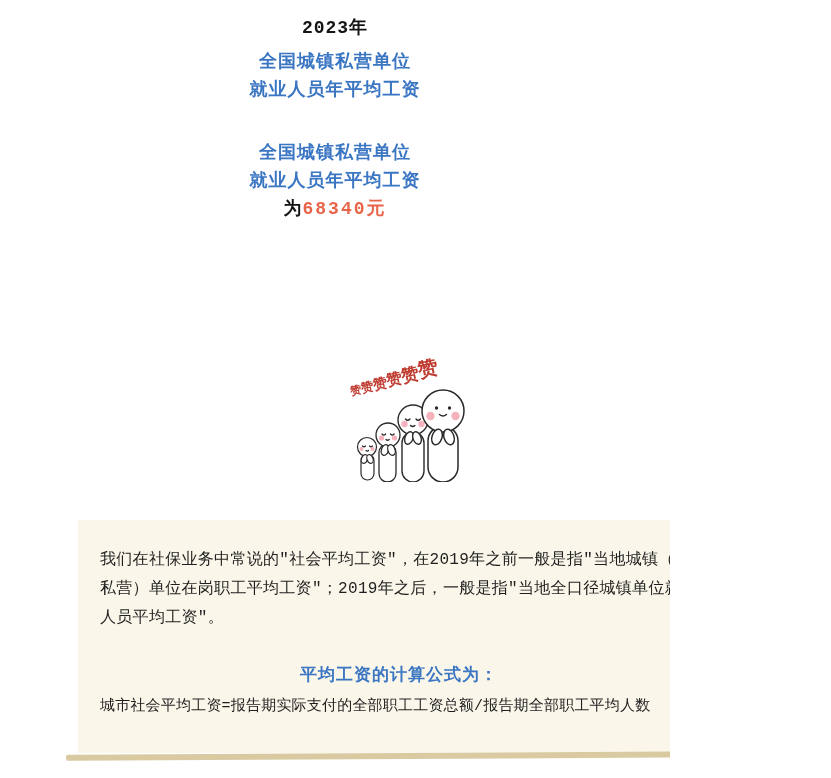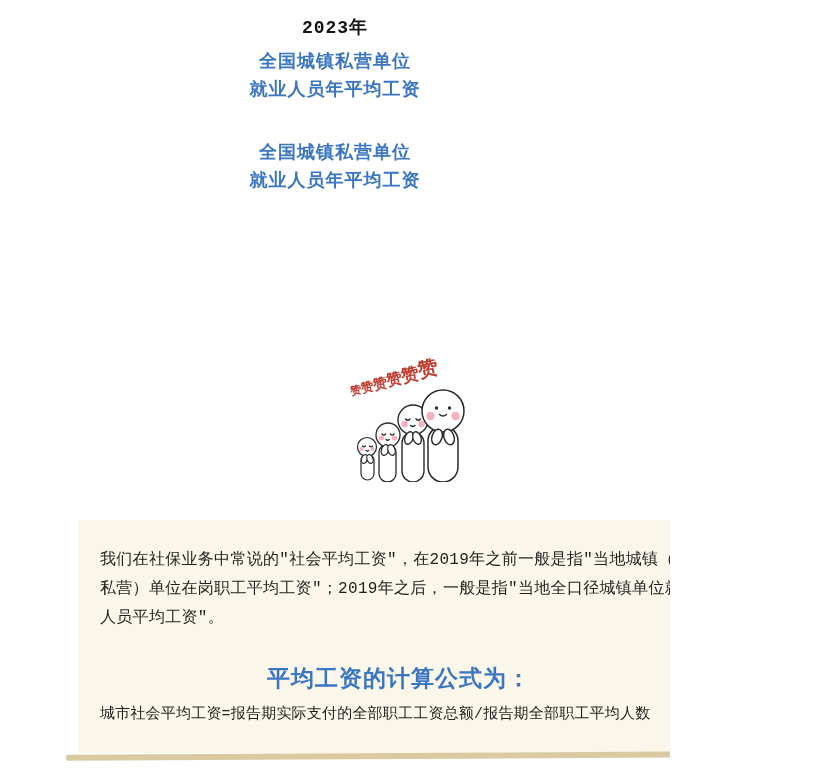--- a/index.html
+++ b/index.html
@@ -37,41 +37,42 @@
     position:absolute;left:78px;top:520px;width:646px;height:233px;box-sizing:border-box;
     background:var(--paper,#faf6e9);padding:26px 26px 0 22px;
   }
   .torn-edge{position:absolute;left:100%;top:0;width:34px;height:233px;}
   .bottom-edge{
     position:absolute;left:-12px;right:-2px;bottom:-6px;height:6px;
     background:var(--paper_edge,#d9caa2);transform:rotate(-0.3deg);border-radius:2px;
   }
   .note-para{margin:0;font-size:16px;line-height:29px;font-weight:500;
     color:#1f1f1f;letter-spacing:.3px;text-align:left;}
-  .formula-title{margin:30px 0 0;text-align:center;font-size:23px;font-weight:700;
+  .formula-title{margin:30px 0 0;text-align:center;font-size:17px;font-weight:700;
     letter-spacing:1px;color:var(--blue,#3b76c3);}
   .formula{margin:10px 0 0;font-size:15px;font-weight:500;color:#1f1f1f;
     letter-spacing:.2px;white-space:nowrap;}
 </style>
 </head>
 <body>
 
 <div class="page">
 
   <section class="stats">
     <p class="stat-line year">2023年</p>
 
     <div class="block">
       <p class="stat-line blue">全国城镇私营单位</p>
       <p class="stat-line blue">就业人员年平均工资</p>
     </div>
 
     <div class="block">
       <p class="stat-line blue">全国城镇私营单位</p>
       <p class="stat-line blue">就业人员年平均工资</p>
+      <p class="stat-line"><span>为</span><span class="amount-value">68340元</span></p>
     </div>
   </section>
 
   <div class="sticker">
     <svg class="figures" viewBox="0 0 158 126" xmlns="http://www.w3.org/2000/svg">
 
       <g stroke="#2a2a2a" fill="#fff" stroke-width="1.2">
         <rect x="23" y="98" width="13" height="26" rx="6.5"></rect>
         <circle cx="29" cy="91" r="9.5"></circle>
         <path d="M24.5,90 q1.5,1.8 3,0" fill="none" stroke-linecap="round"></path>

